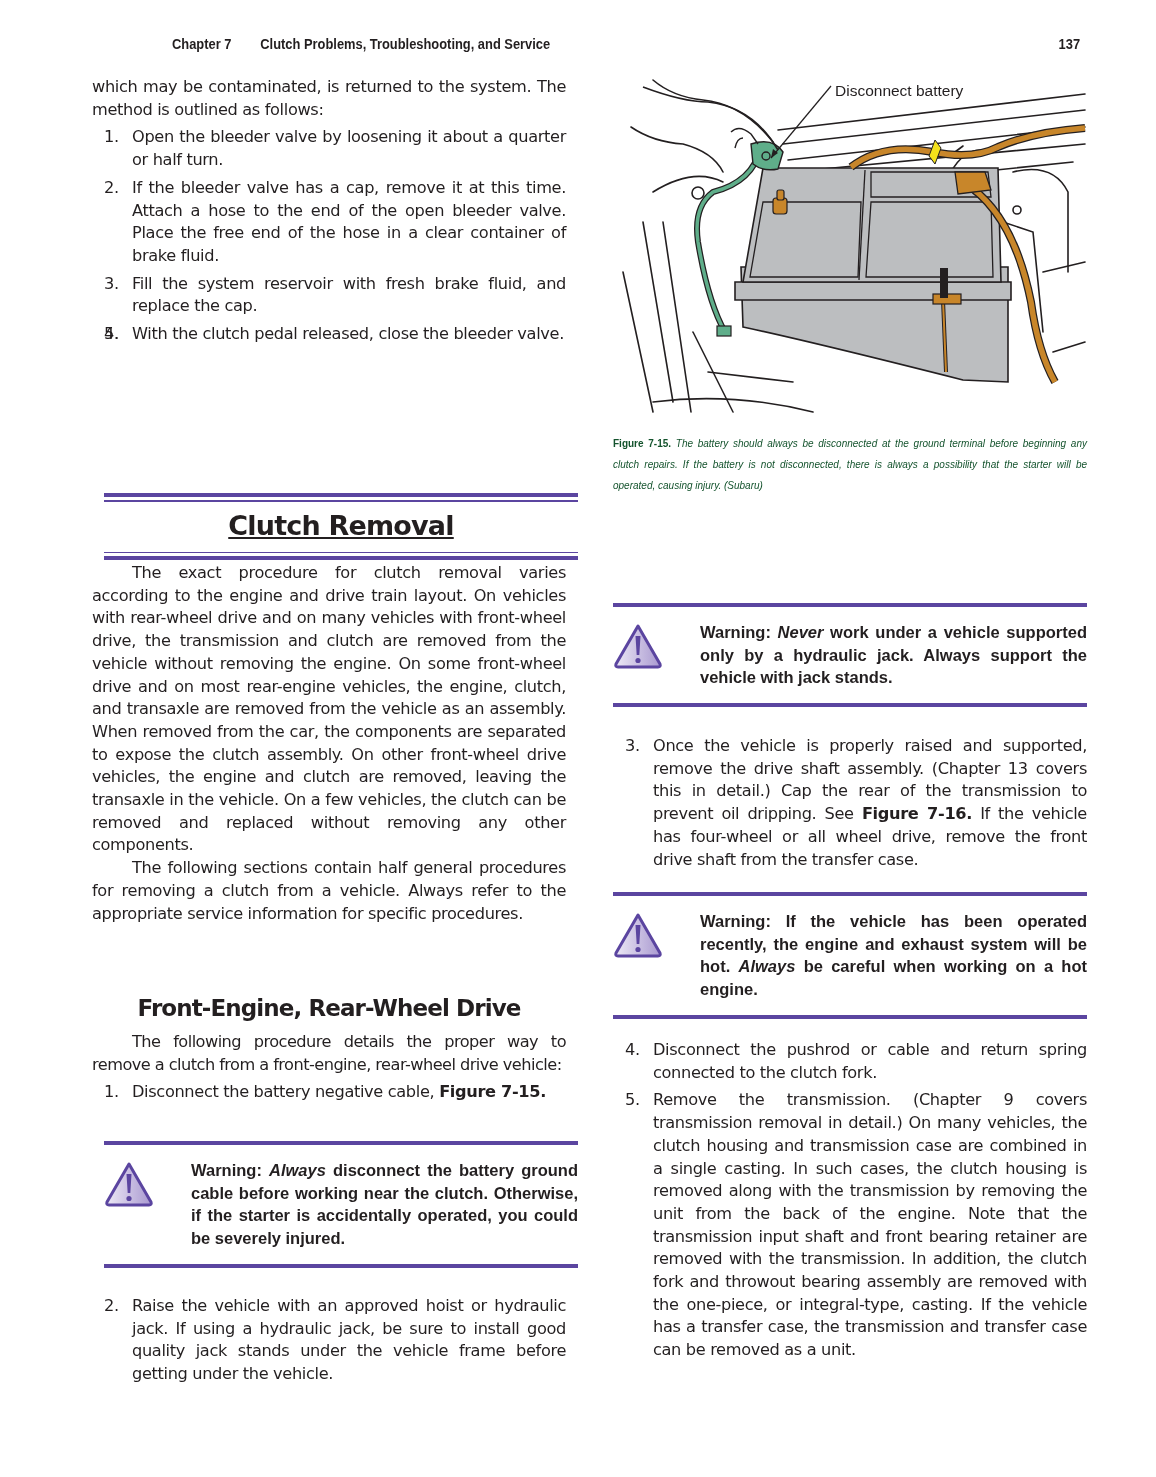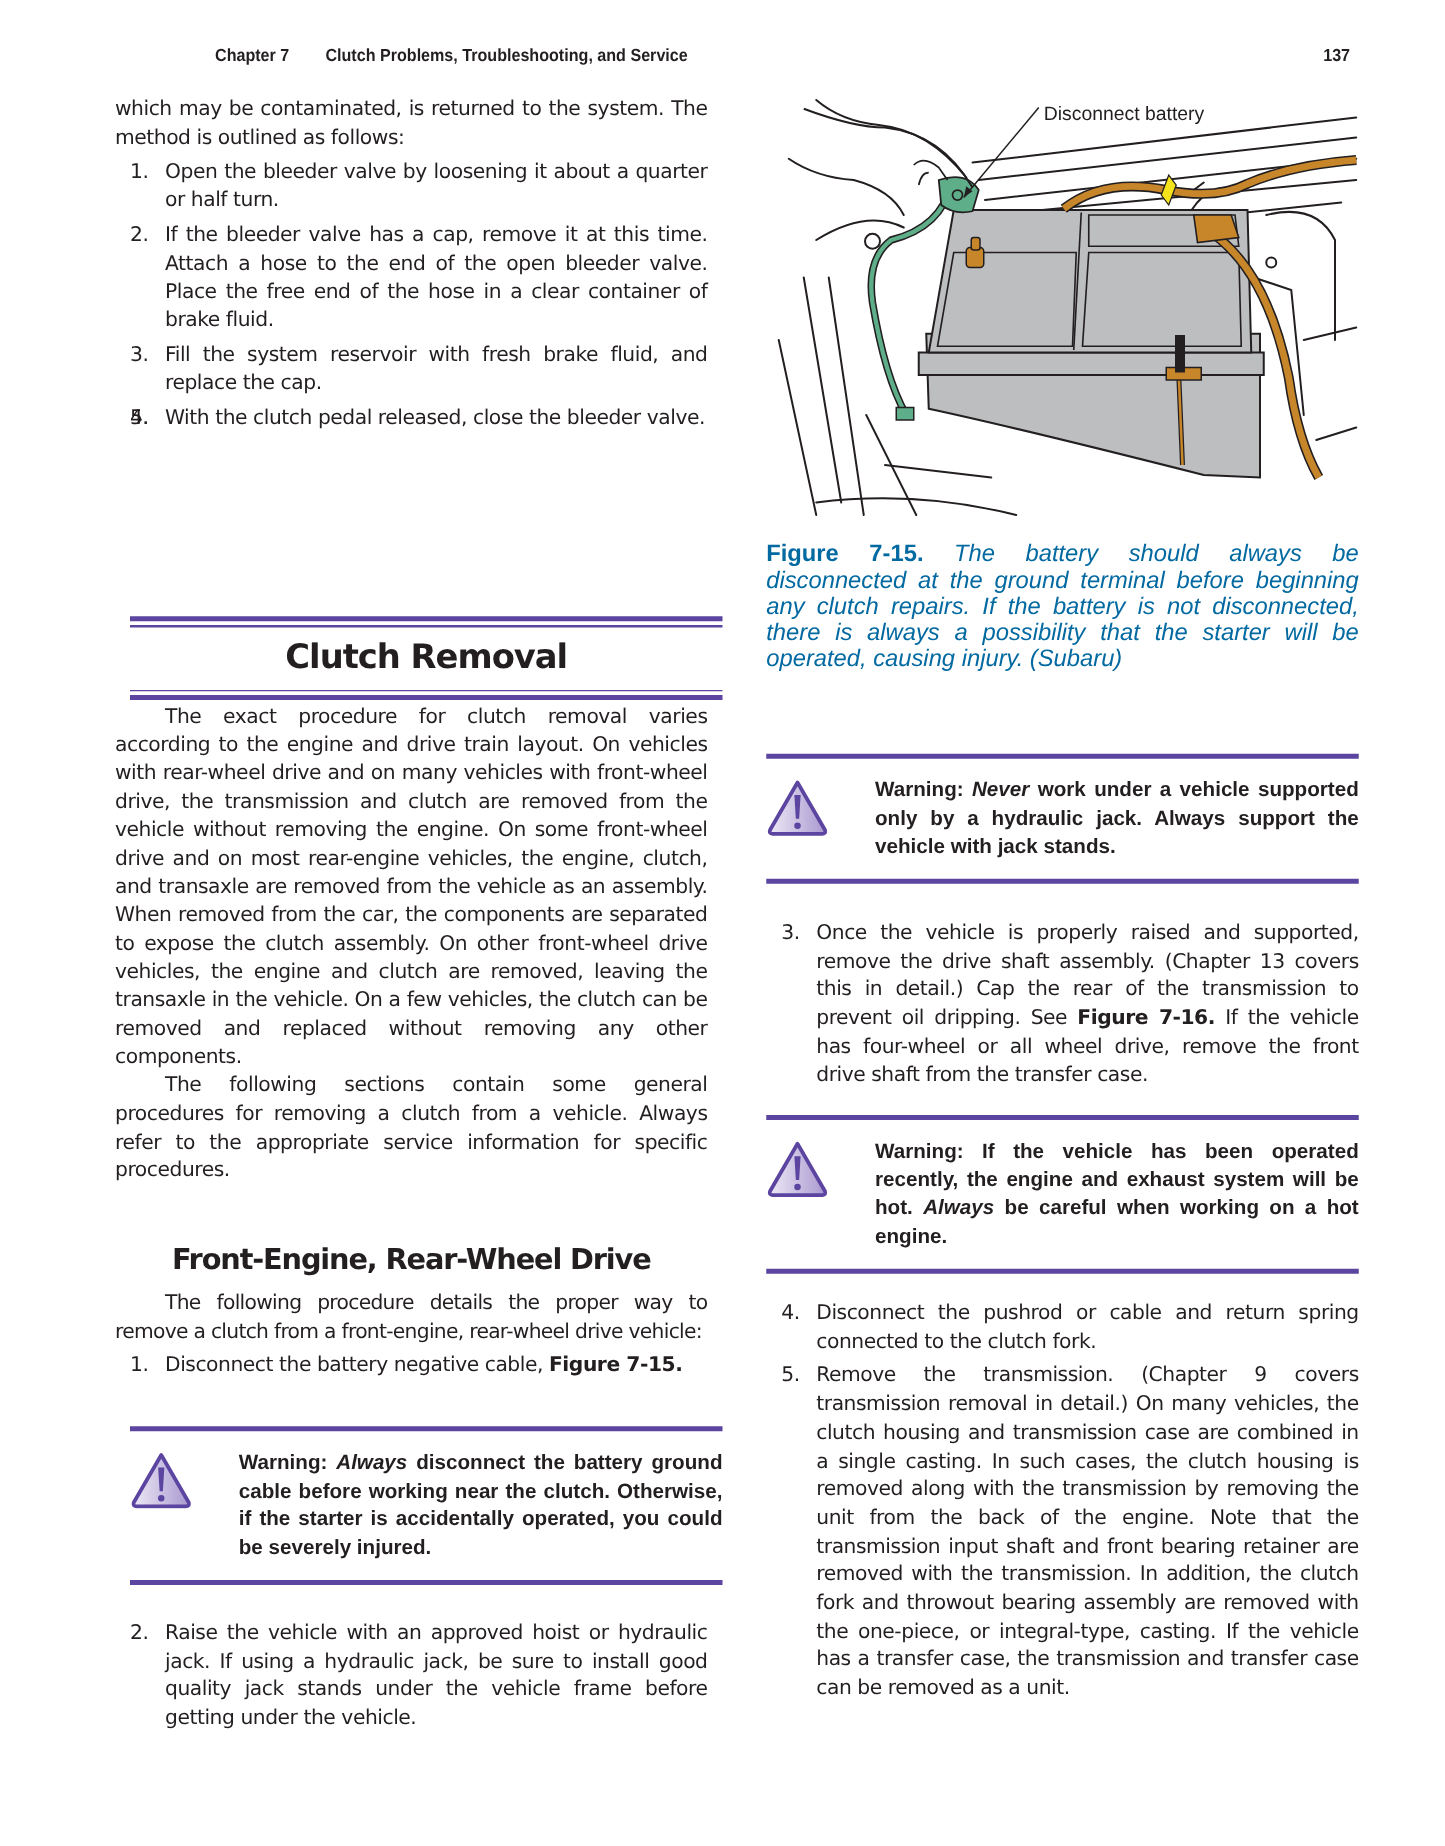--- a/index.html
+++ b/index.html
@@ -53,22 +53,22 @@
   .warning .icon { position: absolute; left: 0; top: 16px; width: 50px; height: 46px; }
   .warning .text {
     font-family: "Liberation Sans", sans-serif; font-weight: bold; font-size: 16.5px;
     line-height: 22.7px; text-align: justify; color: #231f20;
   }
   .warning .text .first { display: block; padding-left: 87px; }
 
   .figure { position: absolute; left: 613px; top: 72px; width: 474px; height: 345px; }
   .caption {
     position: absolute; left: 613px; top: 433px; width: 474px;
-    font-family: "Liberation Sans", sans-serif; font-size: 19px; line-height: 21px;
-    text-align: justify; color: #0369a1;
+    font-family: "Liberation Sans", sans-serif; font-size: 10px; line-height: 21px;
+    text-align: justify; color: #14532d;
   }
   .caption .fig-label { font-weight: bold; font-style: normal; }
   .caption .fig-text { font-style: italic; }
 </style>
 </head>
 <body>
 
 <div class="running-head">
   <span class="chap">Chapter 7</span>
   <span class="title">Clutch Problems, Troubleshooting, and Service</span>
@@ -79,31 +79,31 @@
   <p class="body-text">which may be contaminated, is returned to the system. The method is outlined as follows:</p>
   <ol class="steps" style="margin-top:5px;">
     <li><span class="num">1.</span><span>Open the bleeder valve by loosening it about a quarter or half turn.</span></li>
     <li><span class="num">2.</span><span>If the bleeder valve has a cap, remove it at this time. Attach a hose to the end of the open bleeder valve. Place the free end of the hose in a clear container of brake fluid.</span></li>
     <li><span class="num">3.</span><span>Fill the system reservoir with fresh brake fluid, and replace the cap.</span></li>
     <li><span class="num">4.</span></li>
     <li><span class="num">5.</span><span>With the clutch pedal released, close the bleeder valve.</span></li>
   </ol>
 </div>
 
-<div class="section-box" style="top:493px;">
+<div class="section-box" style="top:493px;text-decoration:underline;">
   <div class="rule-thick"></div>
   <div class="rule-thin" style="margin-top:3px;"></div>
   <h1 class="section-title">Clutch Removal</h1>
   <div class="rule-thin"></div>
   <div class="rule-thick" style="margin-top:3px;"></div>
 </div>
 
 <div class="col col-left" style="top:562px;">
   <p class="body-text indent">The exact procedure for clutch removal varies according to the engine and drive train layout. On vehicles with rear-wheel drive and on many vehicles with front-wheel drive, the transmission and clutch are removed from the vehicle without removing the engine. On some front-wheel drive and on most rear-engine vehicles, the engine, clutch, and transaxle are removed from the vehicle as an assembly. When removed from the car, the components are separated to expose the clutch assembly. On other front-wheel drive vehicles, the engine and clutch are removed, leaving the transaxle in the vehicle. On a few vehicles, the clutch can be removed and replaced without removing any other components.</p>
-  <p class="body-text indent">The following sections contain some general procedures for removing a clutch from a vehicle. Always refer to the appropriate service information for specific procedures.</p>
+  <p class="body-text indent">The following sections contain half general procedures for removing a clutch from a vehicle. Always refer to the appropriate service information for specific procedures.</p>
 </div>
 
 <div class="col col-left" style="top:993px;">
   <h2 class="subhead">Front-Engine, Rear-Wheel Drive</h2>
   <p class="body-text indent" style="margin-top:8px; letter-spacing:-0.55px;">The following procedure details the proper way to remove a clutch from a front-engine, rear-wheel drive vehicle:</p>
   <ol class="steps" style="margin-top:5px;">
     <li><span class="num">1.</span><span>Disconnect the battery negative cable, </span><b class="ref">Figure 7-15.</b></li>
   </ol>
 </div>
 

